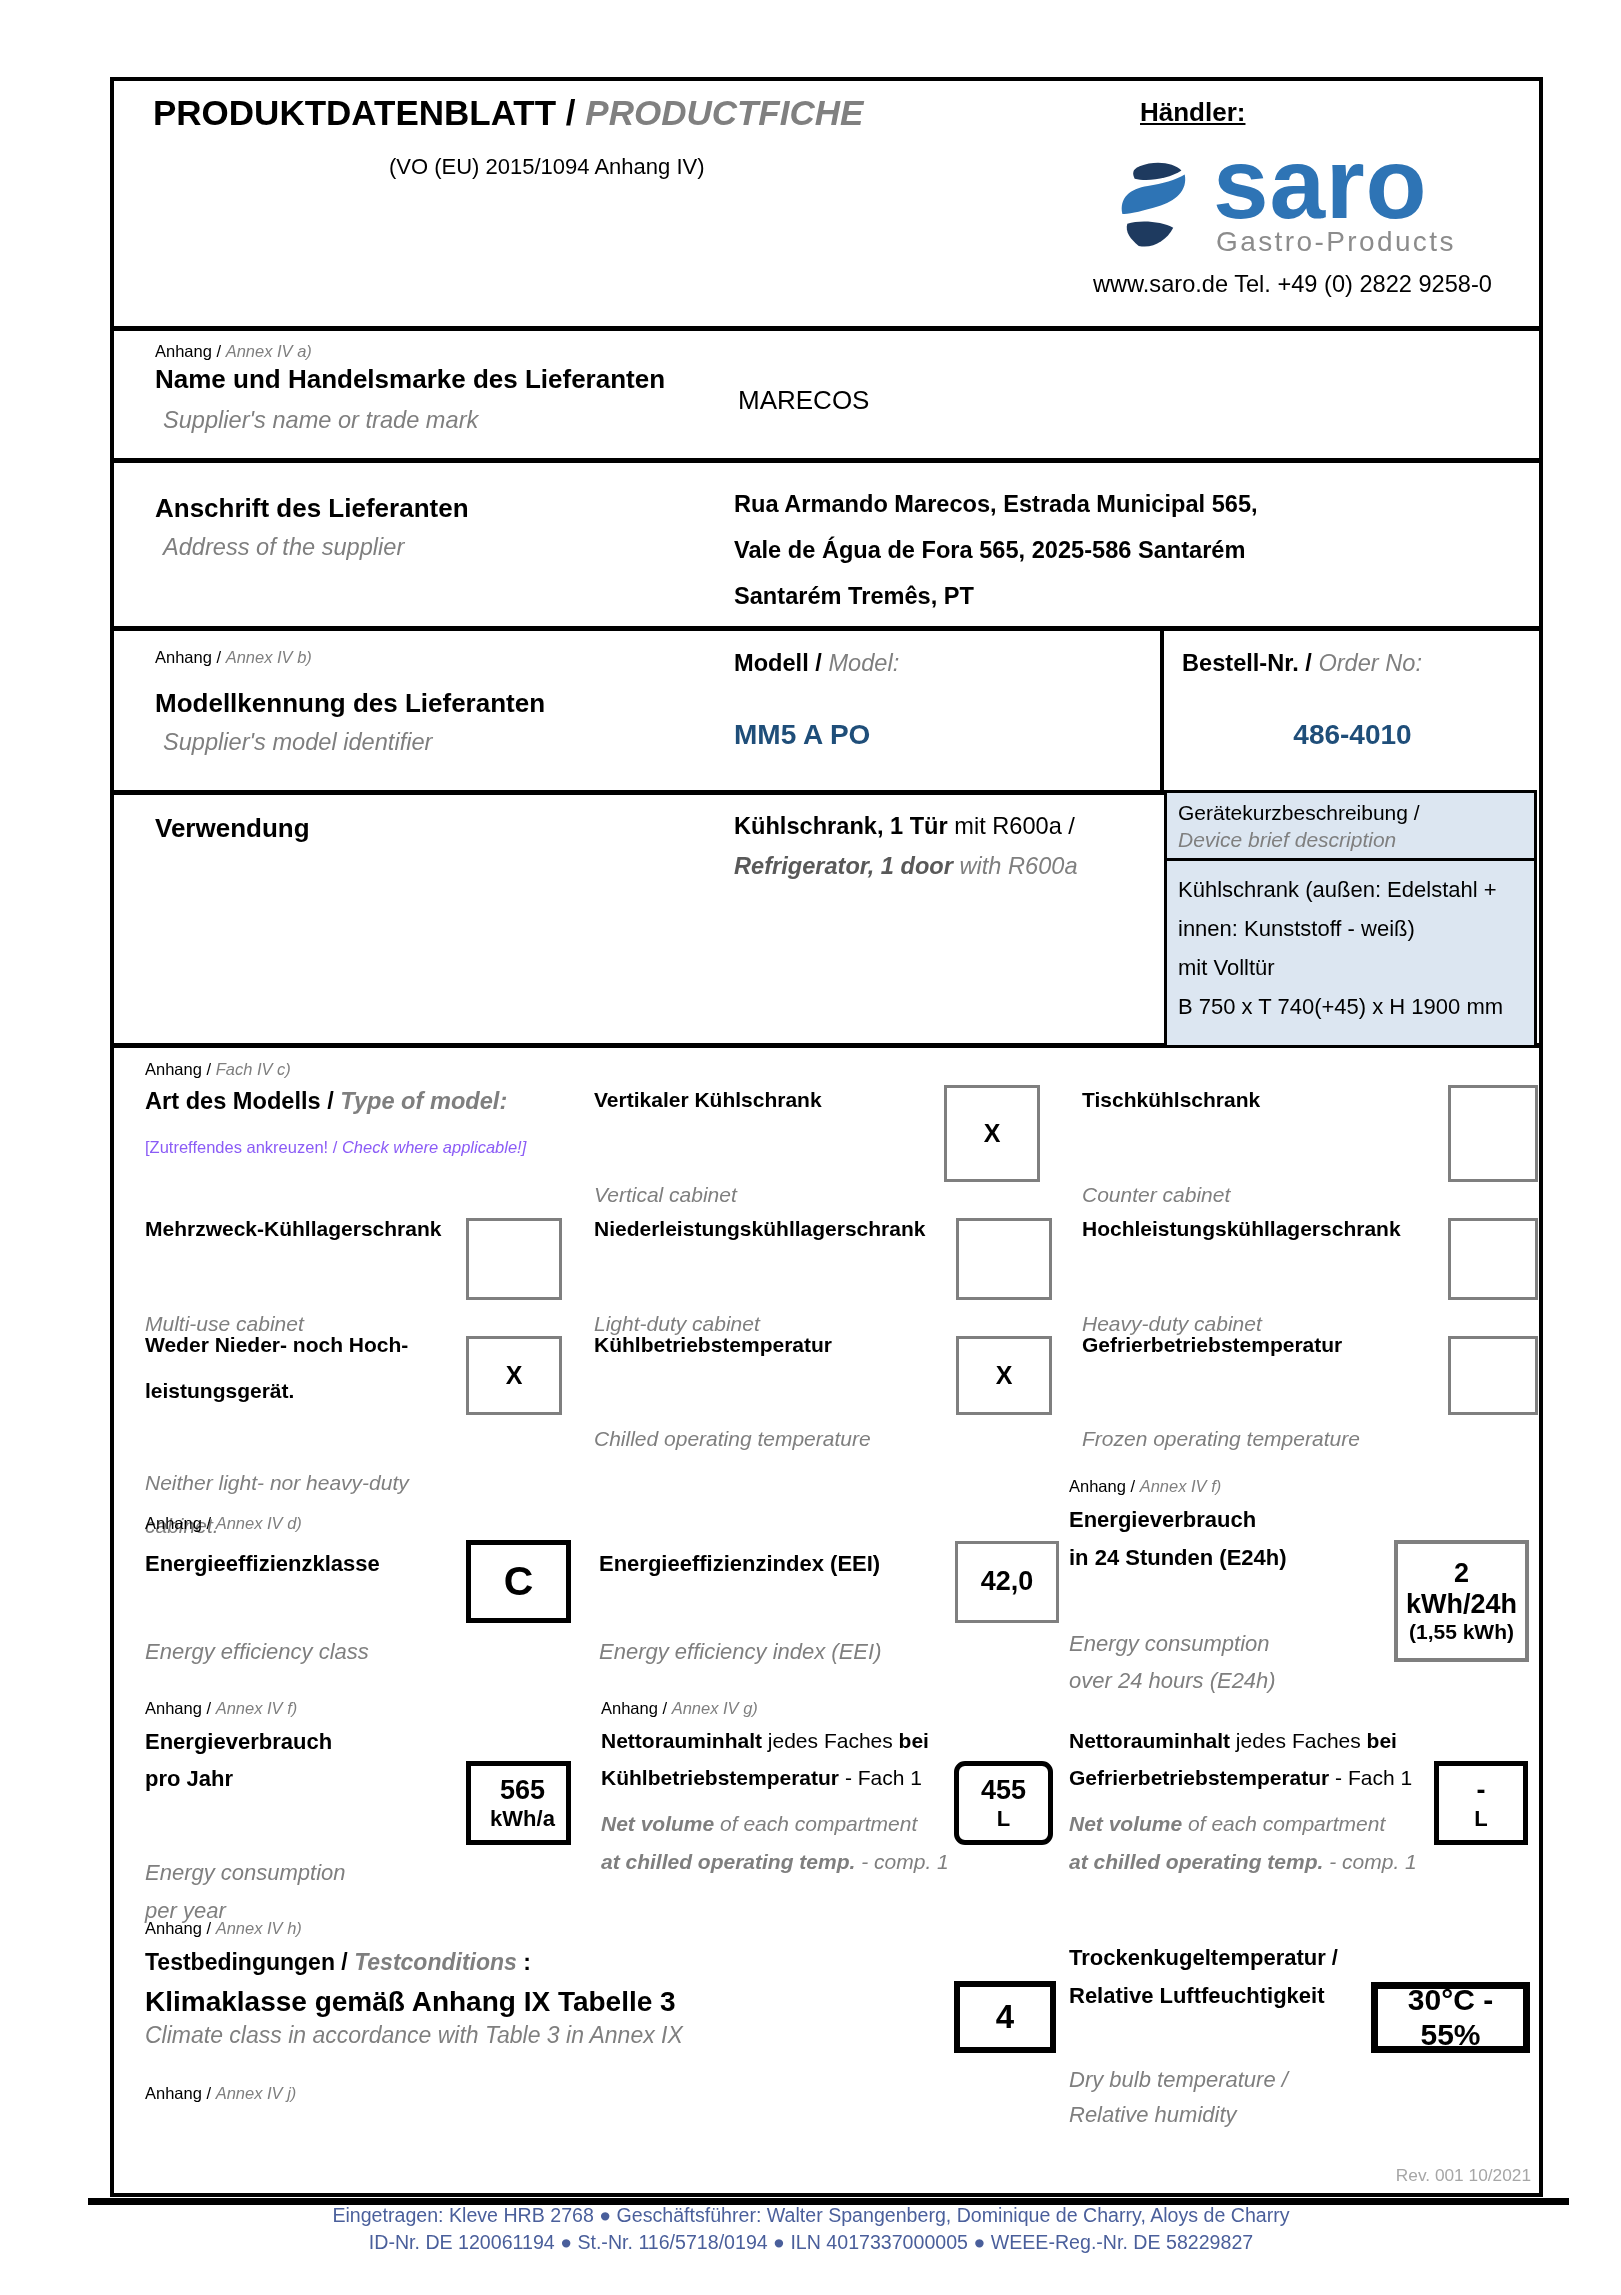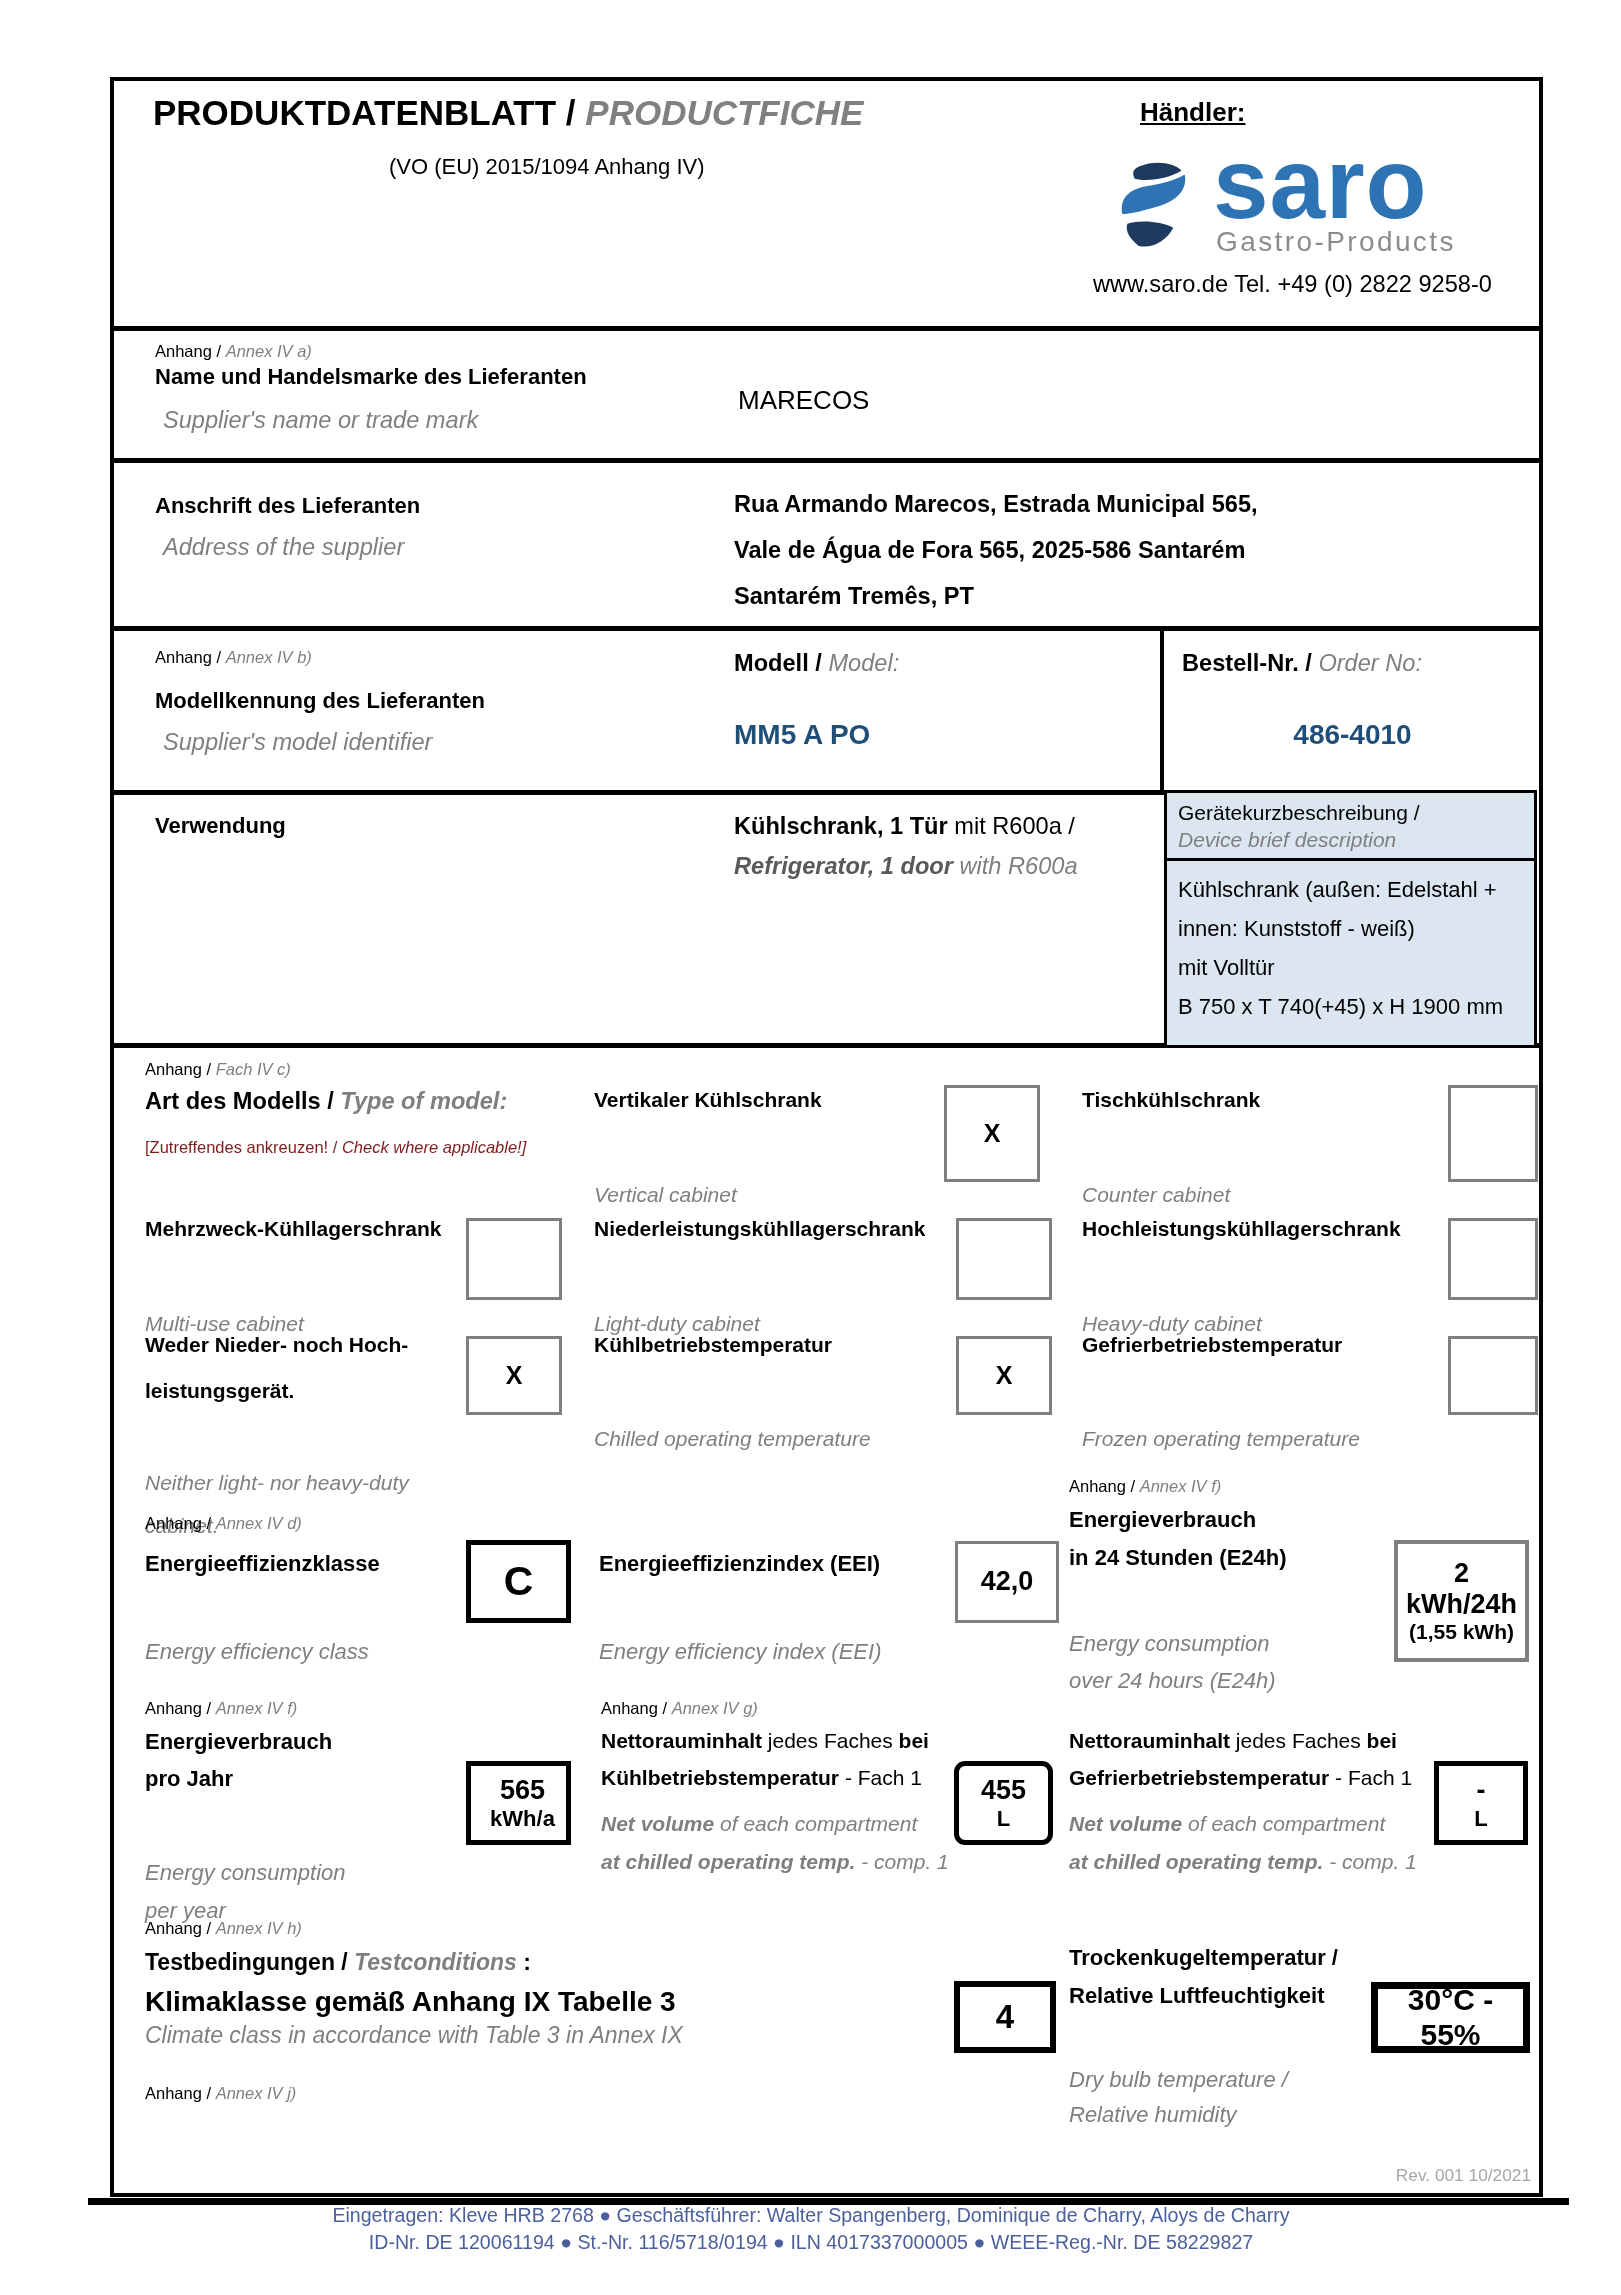--- a/index.html
+++ b/index.html
@@ -8,37 +8,37 @@
   .abs{position:absolute;}
   .nw{white-space:nowrap;}
   .b{font-weight:bold;}
   .i{font-style:italic;}
   .gy{color:#7f7f7f;}
   .dkg{color:#595959;}
   .hl{position:absolute;background:#000;height:4.7px;}
   .vl{position:absolute;background:#000;width:3.9px;}
   .annex{position:absolute;font-size:16.5px;white-space:nowrap;}
   .annex .en{color:#7f7f7f;font-style:italic;}
-  .lblb{position:absolute;font-size:22px;font-weight:bold;white-space:nowrap;}
+  .lblb{position:absolute;font-size:26px;font-weight:bold;white-space:nowrap;}
   .lbli{position:absolute;font-size:23.6px;font-style:italic;color:#7f7f7f;white-space:nowrap;margin-left:8px;}
   .glb{position:absolute;font-size:21px;font-weight:bold;white-space:nowrap;}
   .gli{position:absolute;font-size:21px;font-style:italic;color:#7f7f7f;white-space:nowrap;margin-top:48px;}
   .cb{position:absolute;border:3.1px solid #7f7f7f;background:#fff;box-sizing:border-box;
       display:flex;align-items:center;justify-content:center;font-weight:bold;font-size:25px;}
   .vbox{position:absolute;border:5.5px solid #000;background:#fff;box-sizing:border-box;text-align:center;
       display:flex;flex-direction:column;align-items:center;justify-content:center;font-weight:bold;line-height:1.15;}
   .vbox.gray{border-color:#7f7f7f;}
   .title{font-size:35px;font-weight:bold;}
   .title .en{color:#808080;font-style:italic;}
   .devbox{position:absolute;left:1164px;top:790px;width:373px;height:258px;background:#dce6f1;
       border:3.1px solid #000;box-sizing:border-box;}
   .devbox .hdr{padding:6.3px 11px 4.7px 11px;border-bottom:3.9px solid #000;font-size:21px;line-height:27px;}
   .devbox .hdr .en{color:#7f7f7f;font-style:italic;}
   .devbox .bdy{padding:9.4px 11px;font-size:22px;line-height:39px;}
-  .navy{color:#7f1d1d;}
+  .navy{color:#8b5cf6;}
   .blueval{color:#1f4e79;font-weight:bold;font-size:28px;}
   .footer-line{position:absolute;left:0;width:1622px;text-align:center;font-size:19.6px;color:#4a5f9b;white-space:nowrap;}
 </style>
 </head>
 <body>
 
 <div class="pg">
 
   <div class="abs" style="left:110px;top:77px;width:1433px;height:2120px;border:4.7px solid #000;box-sizing:border-box;"></div>
   <div class="hl" style="left:110px;top:326px;width:1433px;"></div>

